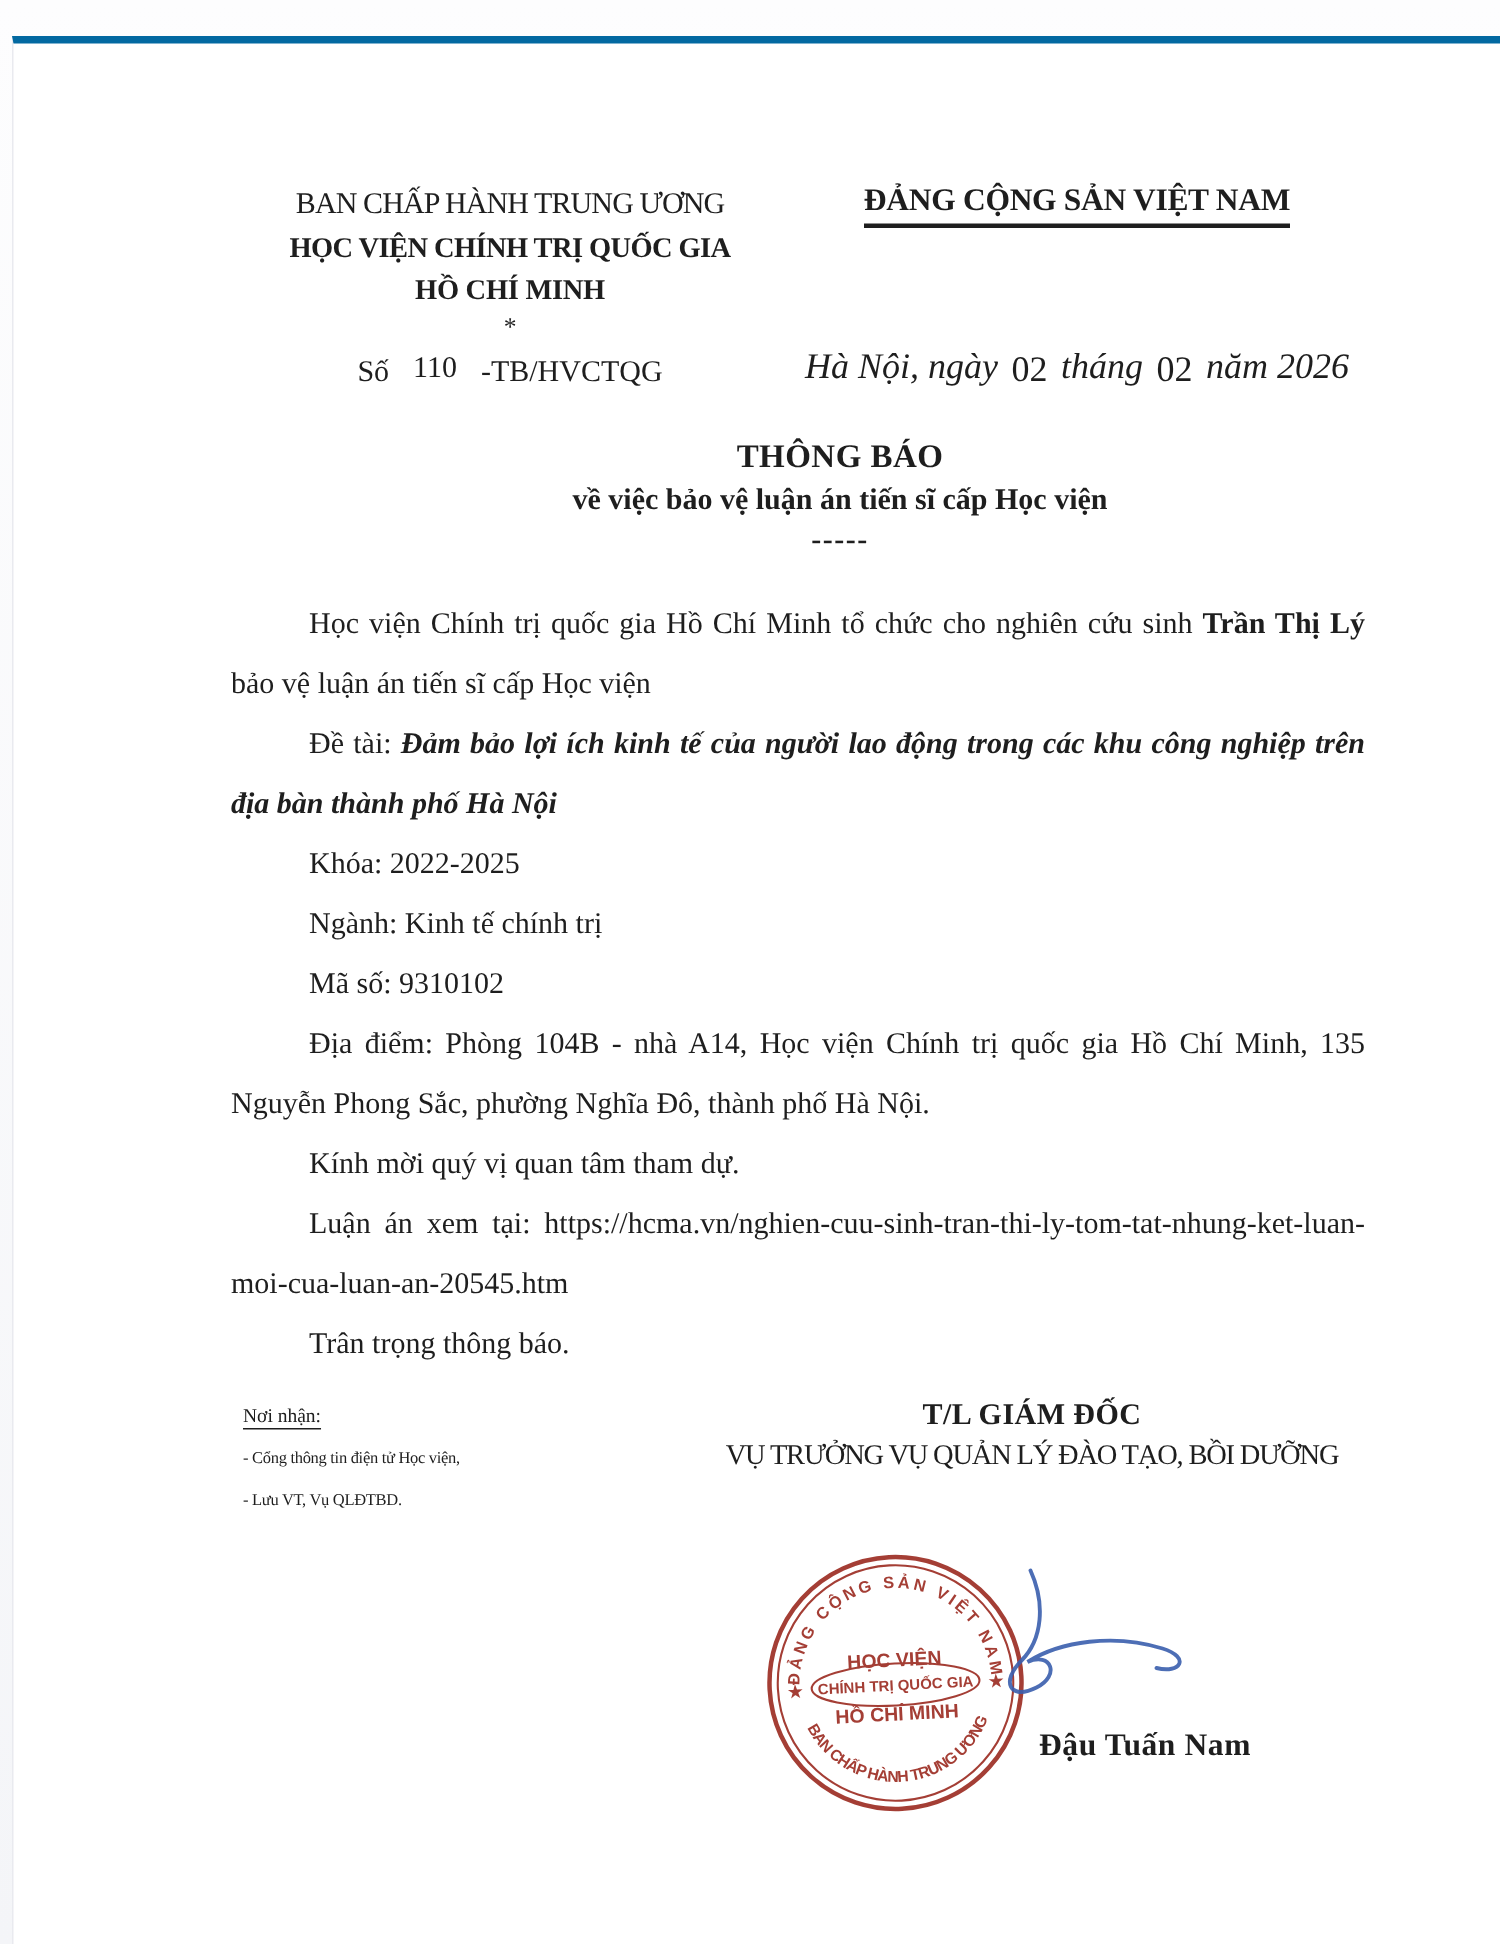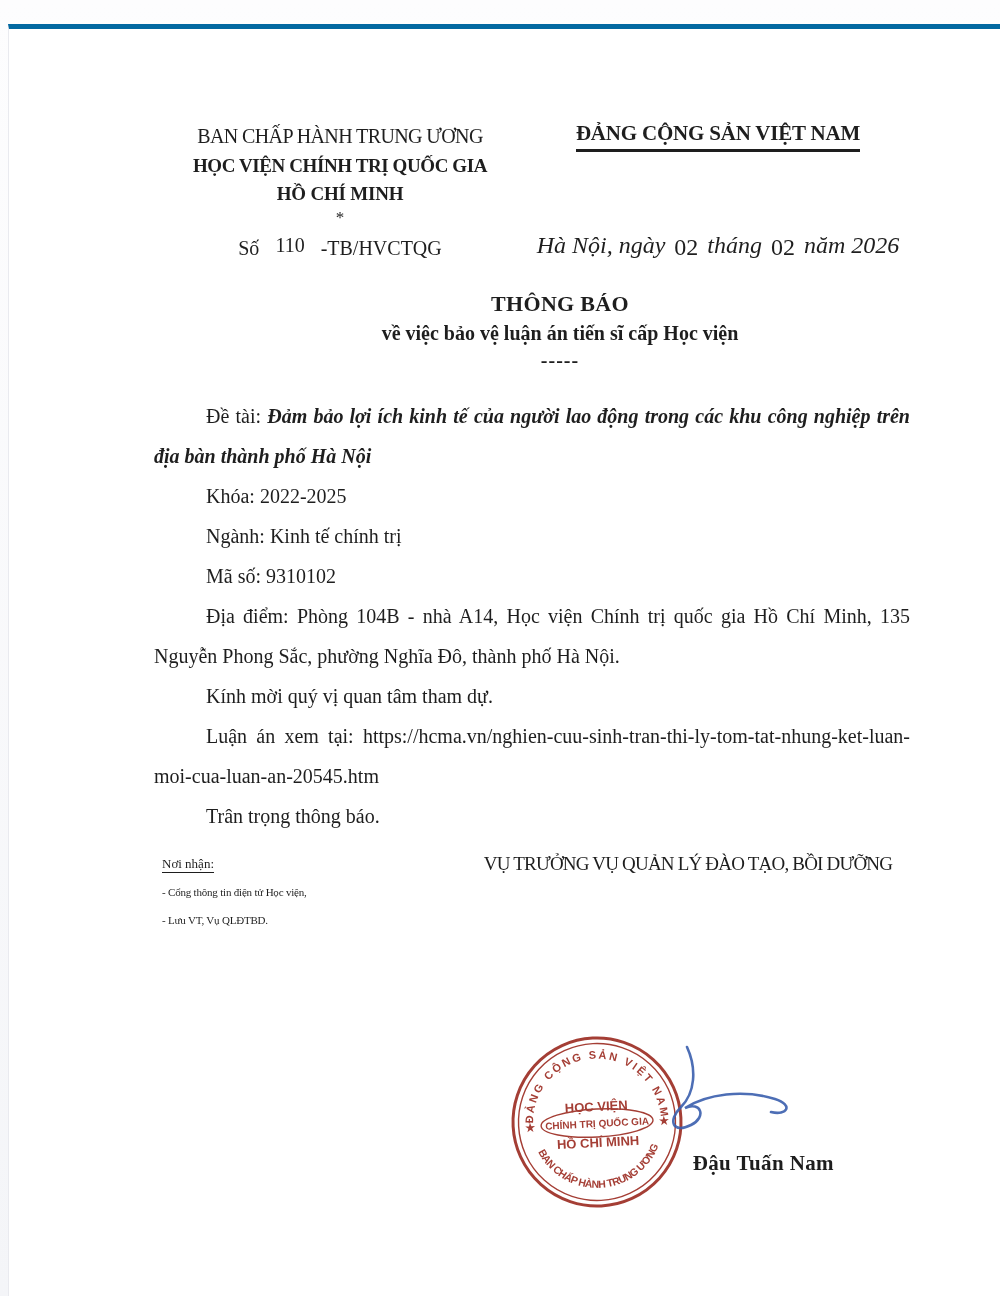--- a/index.html
+++ b/index.html
@@ -84,37 +84,39 @@
       </div>
     </div>
 
     <div class="title-block">
       <div class="title-main">THÔNG BÁO</div>
       <div class="title-sub">về việc bảo vệ luận án tiến sĩ cấp Học viện</div>
       <div class="title-divider">-----</div>
     </div>
 
     <div class="body-text">
+      <p><span>Học viện Chính trị quốc gia Hồ Chí Minh tổ chức cho nghiên cứu sinh </span><span class="b">Trần Thị Lý</span><span> bảo vệ luận án tiến sĩ cấp Học viện</span></p>
       <p><span>Đề tài: </span><span class="bi">Đảm bảo lợi ích kinh tế của người lao động trong các khu công nghiệp trên địa bàn thành phố Hà Nội</span></p>
       <p>Khóa: 2022-2025</p>
       <p>Ngành: Kinh tế chính trị</p>
       <p>Mã số: 9310102</p>
       <p>Địa điểm: Phòng 104B - nhà A14, Học viện Chính trị quốc gia Hồ Chí Minh, 135 Nguyễn Phong Sắc, phường Nghĩa Đô, thành phố Hà Nội.</p>
       <p>Kính mời quý vị quan tâm tham dự.</p>
       <p><span>Luận án xem tại: </span><span>https://hcma.vn/nghien-cuu-sinh-tran-thi-ly-tom-tat-nhung-ket-luan-moi-cua-luan-an-20545.htm</span></p>
       <p>Trân trọng thông báo.</p>
     </div>
 
     <div class="footer">
       <div class="recipients">
         <div class="recipients-heading">Nơi nhận:</div>
         <div class="recipients-item">- Cổng thông tin điện tử Học viện,</div>
         <div class="recipients-item">- Lưu VT, Vụ QLĐTBD.</div>
       </div>
       <div class="sig-head">
+        <div class="tl-line">T/L GIÁM ĐỐC</div>
         <div class="sig-title">VỤ TRƯỞNG VỤ QUẢN LÝ ĐÀO TẠO, BỒI DƯỠNG</div>
       </div>
     </div>
   </div>
 
   <svg class="seal-svg" viewBox="0 0 220 220">
     <circle cx="110" cy="110" r="84" fill="none" stroke-width="3" stroke="#9e3026"></circle>
     <circle cx="110" cy="110" r="78.5" fill="none" stroke-width="1.4" stroke="#9e3026"></circle>
     <defs>
       <path id="sealTop" d="M 46.2 115.6 A 64 64 0 1 1 173.8 115.6" fill="none"></path>

